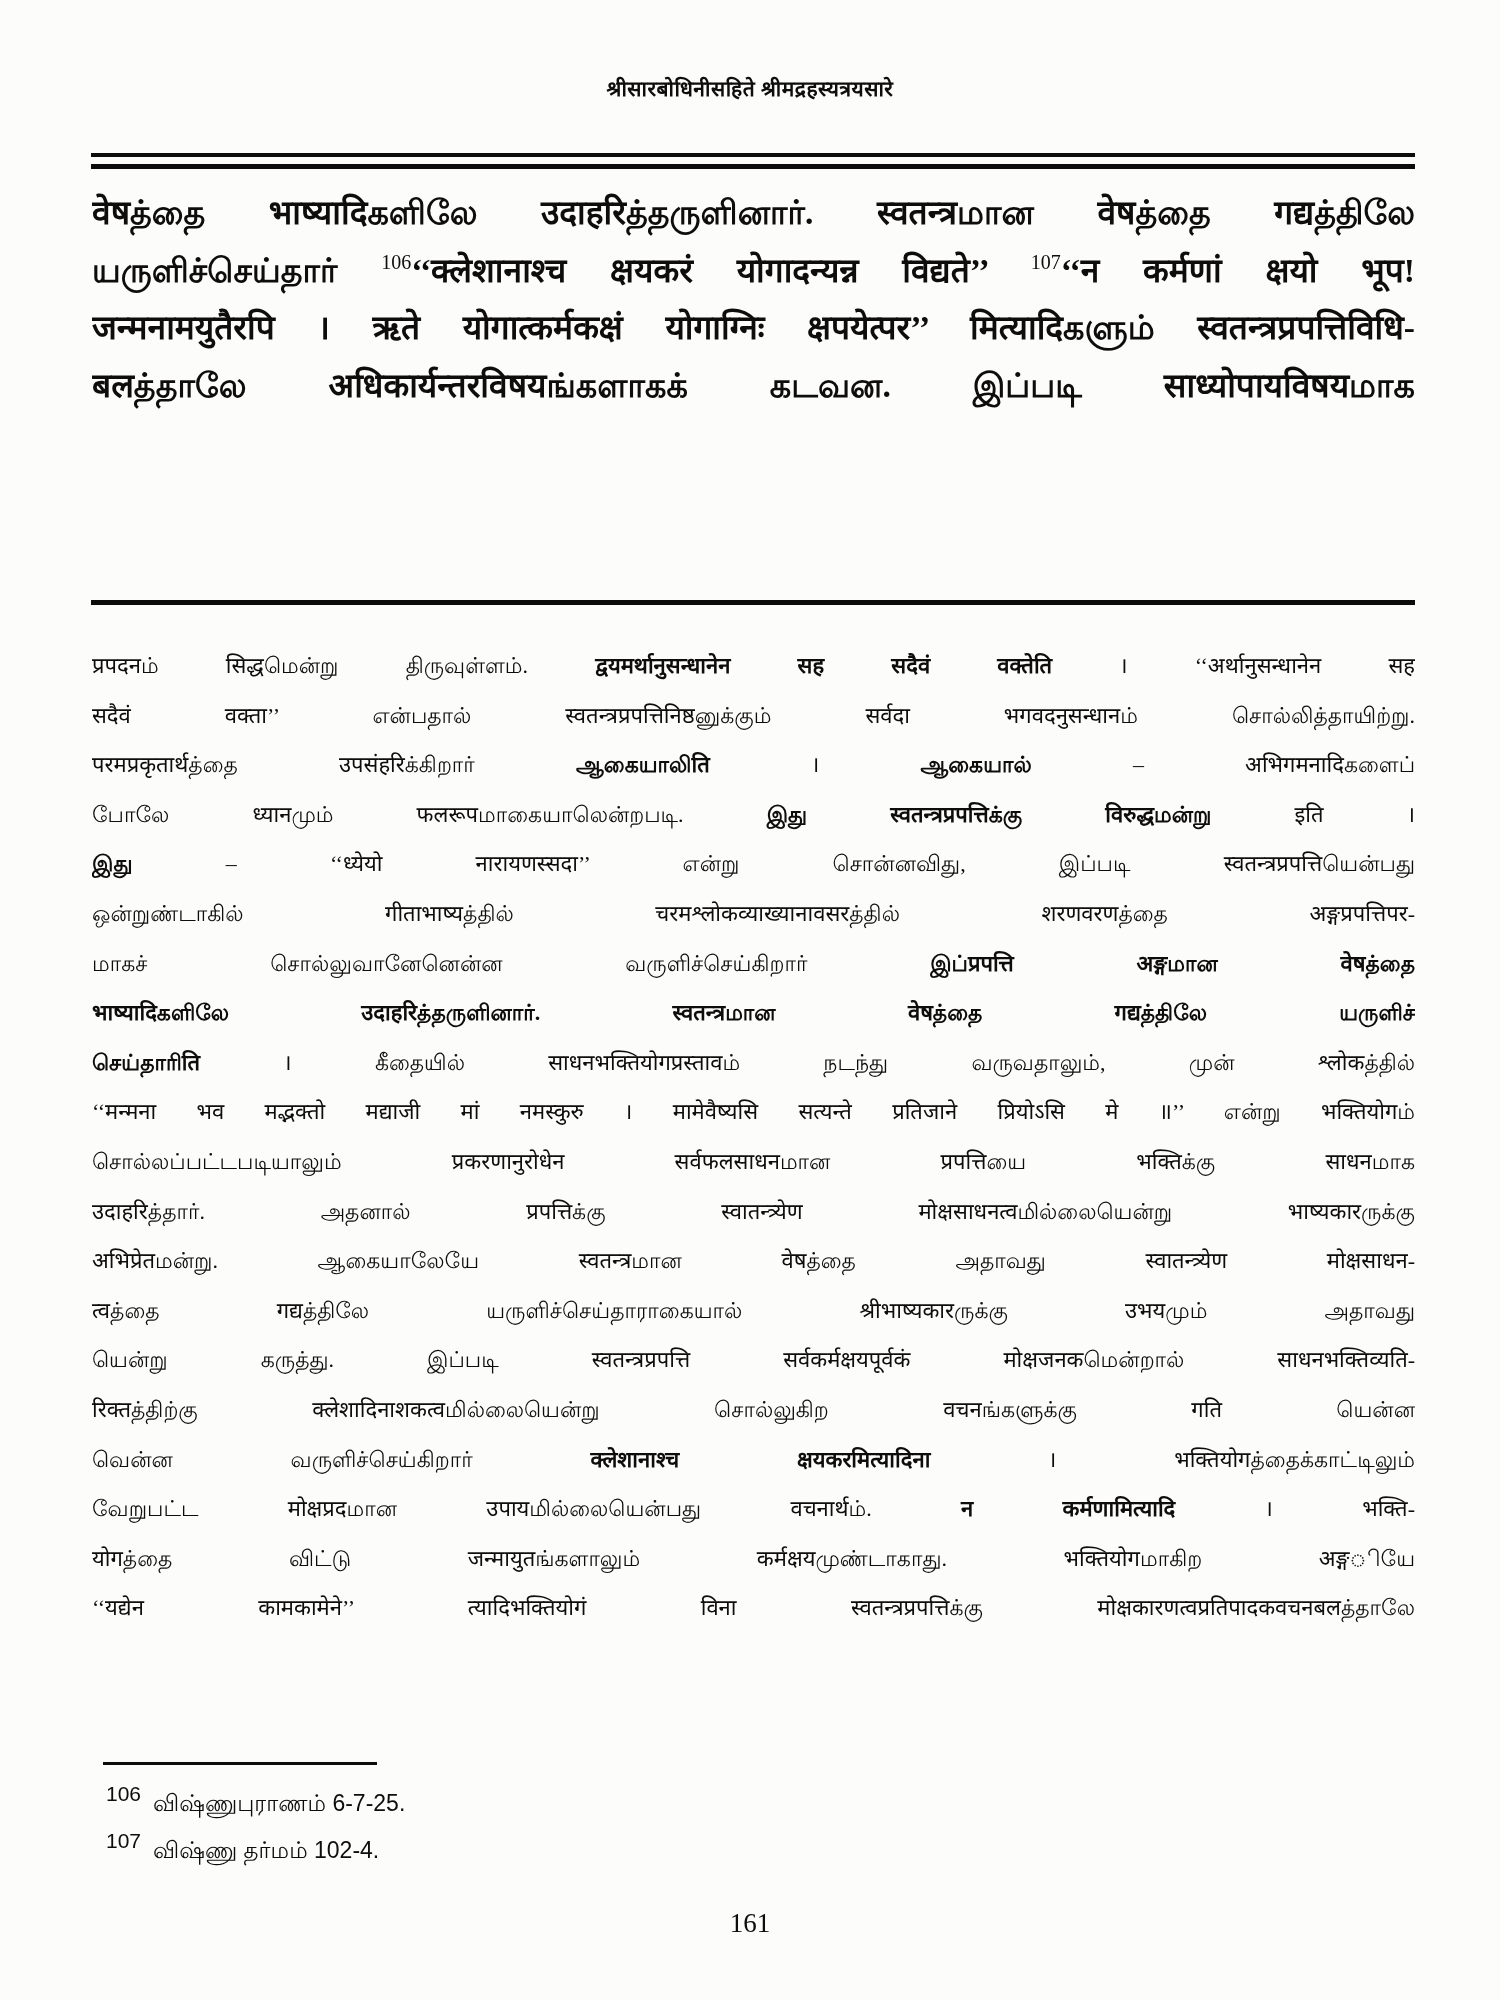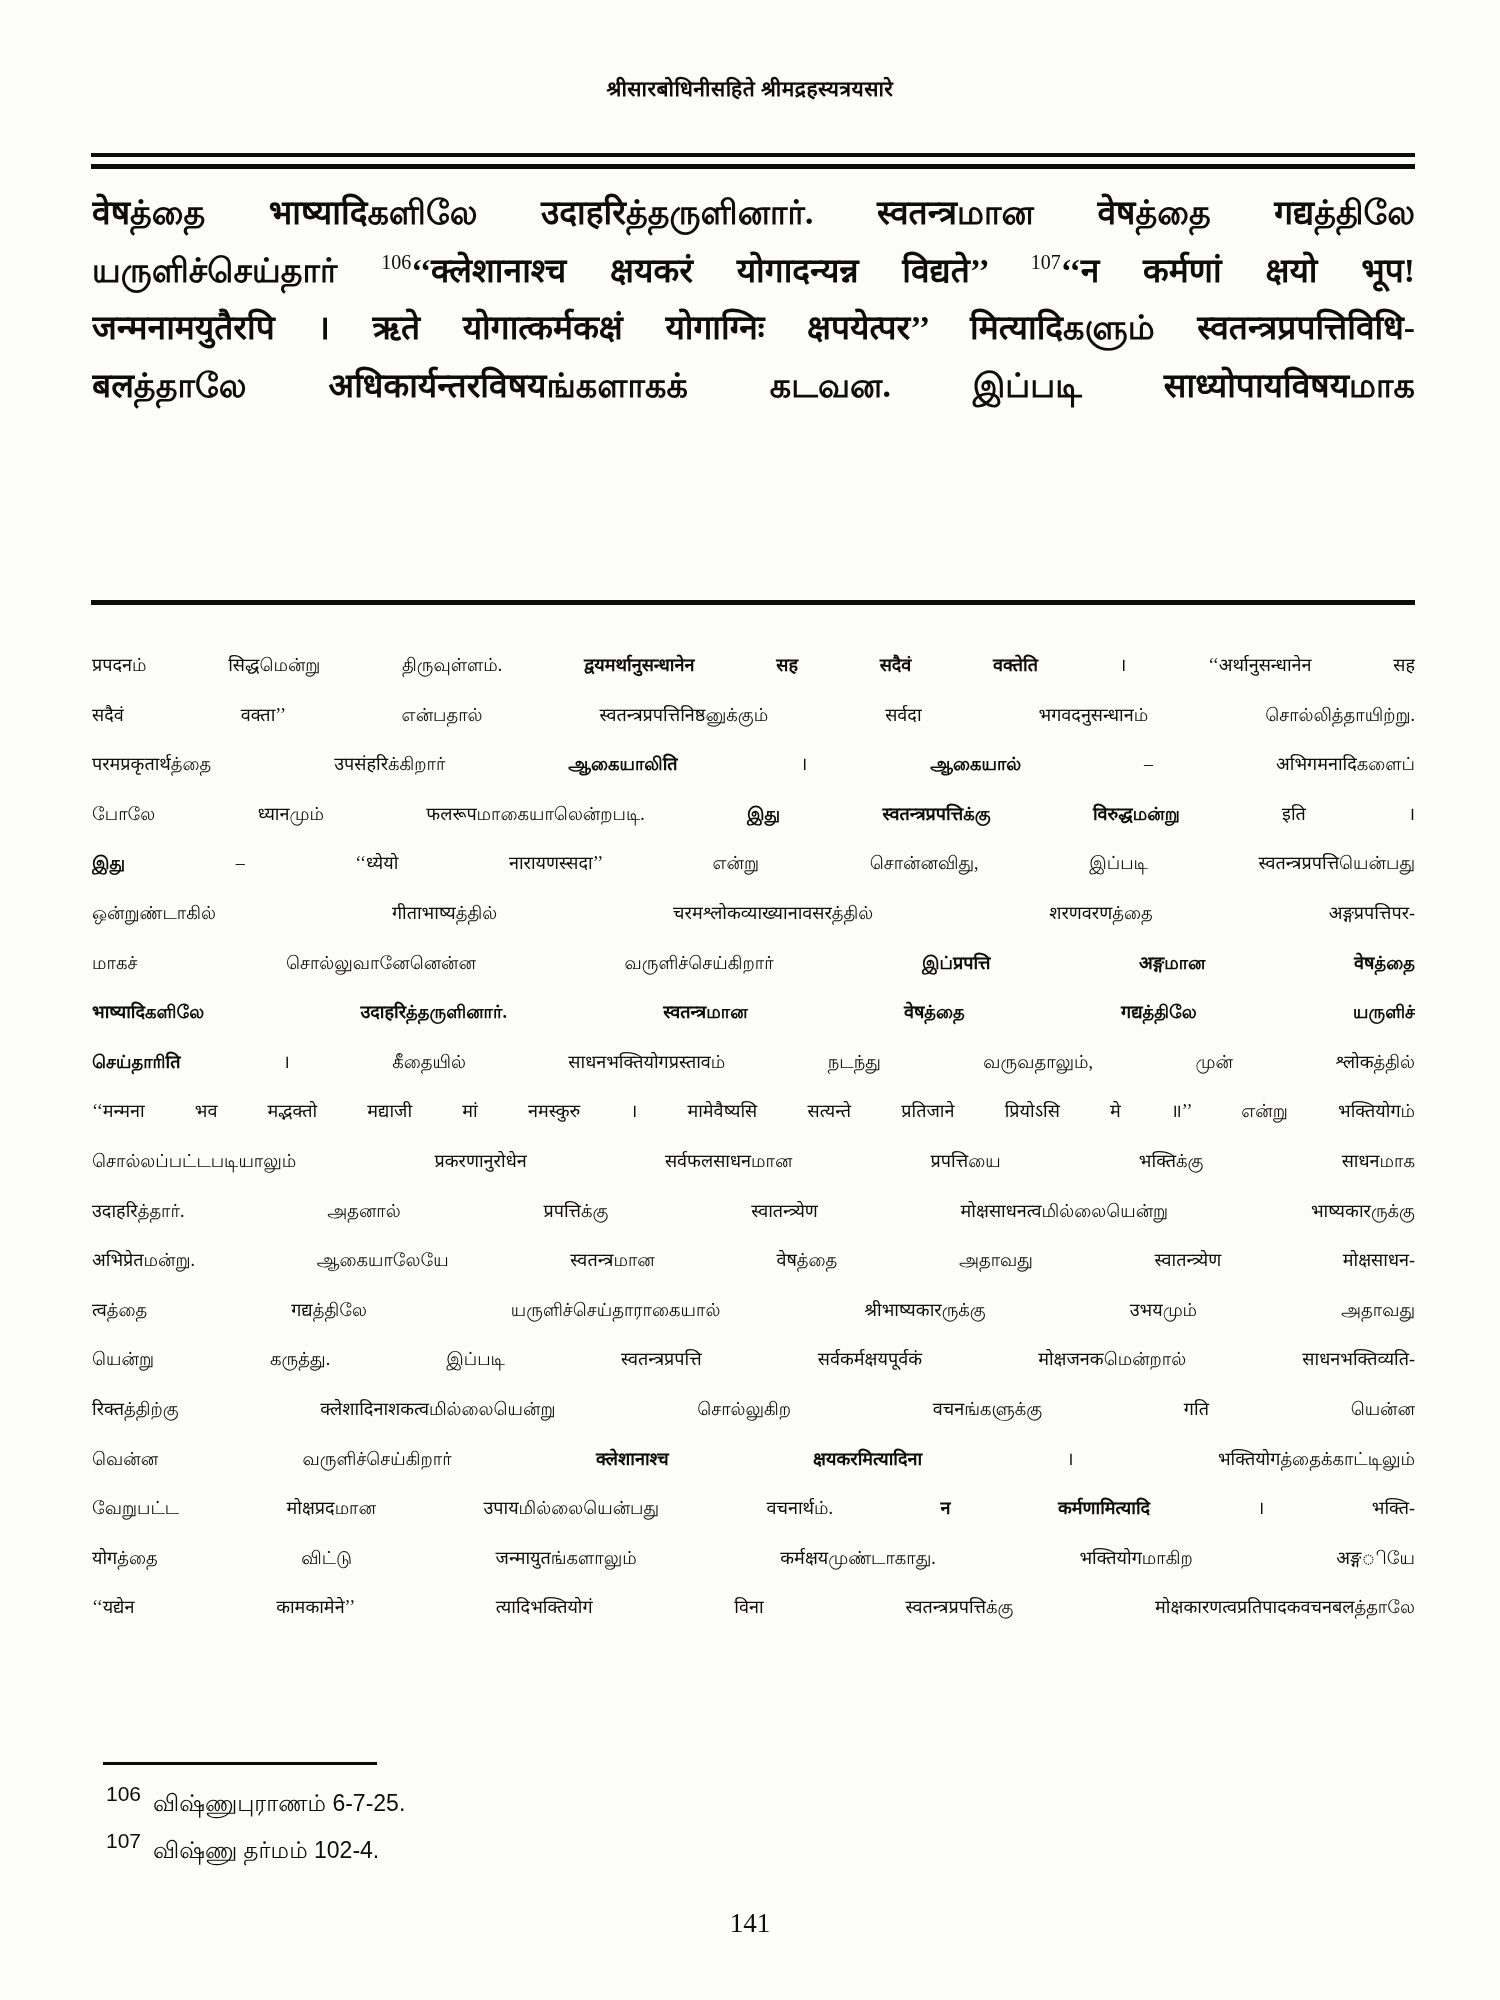--- a/index.html
+++ b/index.html
@@ -43,21 +43,21 @@
   
   .block-sep {
     position: absolute; top: 600px; left: 91px;
     width: 1324px; height: 5px; background: #0c0c0c;
   }
 
   
   .commentary { position: absolute; top: 641px; left: 92px; width: 1323px; }
   .commentary .tline {
     height: 49.6px; line-height: 49.6px;
-    font-size: 18px; font-weight: 400;
+    font-size: 22px; font-weight: 400;
     text-align: justify; text-align-last: justify; text-justify: inter-word;
     overflow: hidden; white-space: normal;
   }
   .bold { font-weight: 700; }
 
   
   .footnote-rule {
     position: absolute; top: 1762px; left: 103px;
     width: 274px; height: 3px; background: #0c0c0c;
   }
@@ -129,15 +129,15 @@
       <div class="tline"><span>‘‘यद्येन कामकामेने’’ त्यादिभक्तियोगं विना स्वतन्त्रप्रपत्तिக்கு  मोक्षकारणत्वप्रतिपादकवचनबलத்தாலே</span></div>
     </div>
 
   <div class="footnote-rule"></div>
 
   <div class="footnotes">
       <div class="fnrow"><span class="fnnum">106</span><span>விஷ்ணுபுராணம் 6-7-25.</span></div>
       <div class="fnrow"><span class="fnnum">107</span><span>விஷ்ணு தர்மம் 102-4.</span></div>
     </div>
 
-  <div class="page-number">141</div>
+  <div class="page-number">161</div>
 
 </div>
 
 </body></html>

